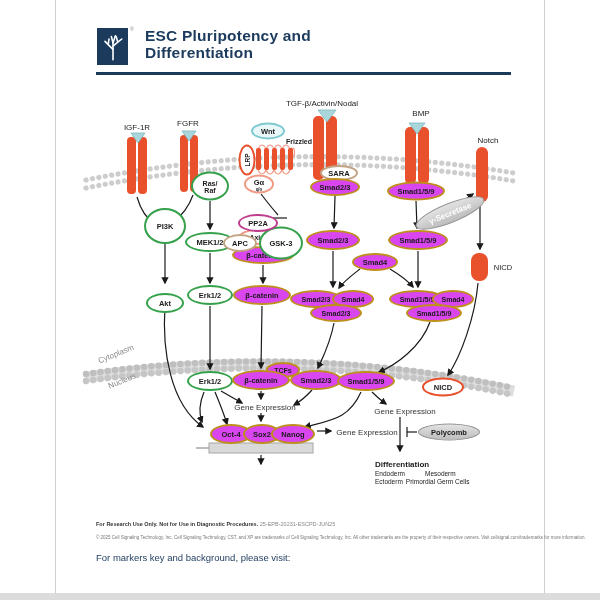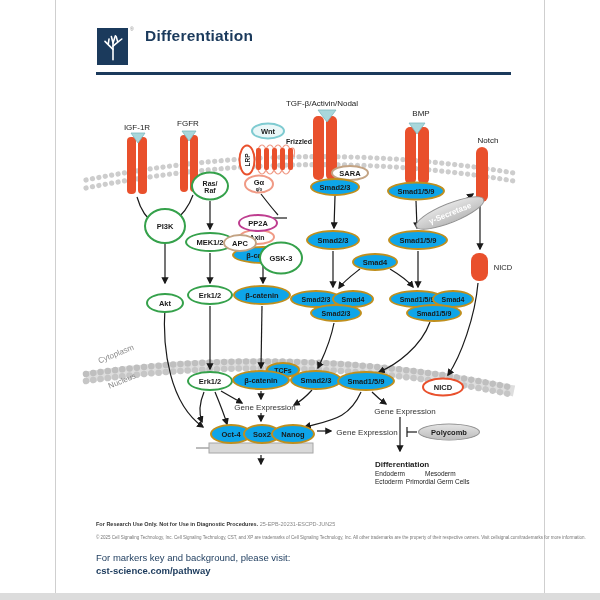--- a/index.html
+++ b/index.html
@@ -5,21 +5,21 @@
   html,body{margin:0;padding:0;background:#fff;}
   #page{position:relative;width:600px;height:600px;background:#fff;overflow:hidden;
         font-family:"Liberation Sans",sans-serif;}
   .edge{position:absolute;top:0;width:1px;height:593px;background:#cfcfcf;z-index:0;}
   .bottomstrip{position:absolute;left:0;top:593px;width:600px;height:7px;background:#dcdcdc;z-index:0;}
   svg.canvas{position:absolute;left:0;top:0;z-index:1;}
   
   .ov{position:absolute;transform:translate(-50%,-50%);border-radius:50%;background:#fff;
       display:flex;align-items:center;justify-content:center;font-weight:bold;font-size:7.5px;
       color:#1a1a1a;white-space:nowrap;z-index:3;box-sizing:border-box;text-align:center;}
-  .gold{background:#0ea5e9;border:2px solid #BF8F1E;}
+  .gold{background:#d946ef;border:2px solid #BF8F1E;}
   .green{border:2.5px solid #35A14B;}
   .tan{border:2px solid #C3A383;}
   .pink{border:2px solid #BE3D8F;}
   .salmon{border:2px solid #F09A85;flex-direction:column;}
   .tealov{border:2px solid #7FCBD1;background:#EAF7F8;}
   .orangeov{border:2px solid #E9502C;}
   .grayov{background:linear-gradient(#e3e3e3,#bdbdbd);border:1.5px solid #909090;}
   
   .lbl{position:absolute;transform:translate(-50%,-50%);font-size:8px;color:#222;
        white-space:nowrap;z-index:2;}
@@ -55,20 +55,21 @@
       <g stroke="#fff" fill="none" stroke-width="2" stroke-linecap="round">
         <path d="M15,34 L15,13"></path>
           <path d="M15,21 L9,15 M9,15 L5,11 M9,15 L10,8"></path>
         <path d="M15,17 L21,12 M21,12 L26,8 M21,12 L19,5"></path>
           <path d="M15,13 L13,5 M15,13 L18,4"></path>
       </g>
     </svg>
   </div>
   <div class="reg" style="left:130px;top:26px">®</div>
   <div class="title">
+    <div>ESC Pluripotency and</div>
     <div>Differentiation</div>
   </div>
   <div class="rule"></div>
 
   <svg class="canvas" width="600" height="600">
     <defs>
       <marker id="ah" viewBox="0 0 10 10" refX="8" refY="5" markerWidth="6" markerHeight="6" orient="auto-start-reverse">
         <path d="M0,0 L10,5 L0,10 z" fill="#1a1a1a"></path>
       </marker>
     </defs>
@@ -190,25 +191,25 @@
     <span>Ras/</span>
     <span>Raf</span>
   </div>
   <div class="ov green" style="left:210px;top:242px;width:50px;height:20px">MEK1/2</div>
   <div class="ov green" style="left:165px;top:303px;width:38px;height:20px">Akt</div>
   <div class="ov green" style="left:210px;top:295px;width:46px;height:20px">Erk1/2</div>
 
   <div class="ov salmon" style="left:257px;top:237px;width:36px;height:16px;font-size:7px">Axin</div>
   <div class="ov gold" style="left:263px;top:255px;width:62px;height:18px">β-catenin</div>
   <div class="ov tan" style="left:240px;top:243px;width:34px;height:18px">APC</div>
-  <div class="ov green" style="left:281px;top:258px;width:44px;height:33px">GSK-3</div>
+  <div class="ov green" style="left:281px;top:243px;width:44px;height:33px">GSK-3</div>
   <div class="ov pink" style="left:258px;top:223px;width:40px;height:18px">PP2A</div>
   <div class="ov gold" style="left:262px;top:295px;width:58px;height:20px">β-catenin</div>
 
-  <div class="ov tan" style="left:350px;top:173px;width:38px;height:16px">SARA</div>
+  <div class="ov tan" style="left:339px;top:173px;width:38px;height:16px">SARA</div>
   <div class="ov gold" style="left:335px;top:187px;width:50px;height:18px">Smad2/3</div>
   <div class="ov gold" style="left:416px;top:191px;width:58px;height:19px">Smad1/5/9</div>
   <div class="ov gold" style="left:333px;top:240px;width:54px;height:20px">Smad2/3</div>
   <div class="ov gold" style="left:418px;top:240px;width:60px;height:20px">Smad1/5/9</div>
   <div class="ov gold" style="left:375px;top:262px;width:46px;height:18px">Smad4</div>
   <div class="ov gold" style="left:316px;top:299px;width:52px;height:18px;font-size:7px">Smad2/3</div>
   <div class="ov gold" style="left:353px;top:299px;width:42px;height:18px;font-size:7px">Smad4</div>
   <div class="ov gold" style="left:336px;top:313px;width:52px;height:18px;font-size:7px">Smad2/3</div>
   <div class="ov gold" style="left:417px;top:299px;width:56px;height:18px;font-size:7px">Smad1/5/9</div>
   <div class="ov gold" style="left:453px;top:299px;width:42px;height:18px;font-size:7px">Smad4</div>
@@ -245,16 +246,15 @@
   </div>
 
   <div class="f-small" style="top:521px">
     <span class="bold">For Research Use Only. Not for Use in Diagnostic Procedures.</span>
     <span style="color:#888">25-EPB-20231-ESCPD-JUN25</span>
   </div>
   <div class="f-copy">© 2025 Cell Signaling Technology, Inc. Cell Signaling Technology, CST, and XP are trademarks of Cell Signaling Technology, Inc. All other trademarks are the property of their respective owners. Visit cellsignal.com/trademarks for more information.</div>
 
   <div class="visit">
     <div>For markers key and background, please visit:</div>
-    <div class="bold">cst-science.com/pathway</div>
   </div>
 
 </div>
 
 </body></html>

